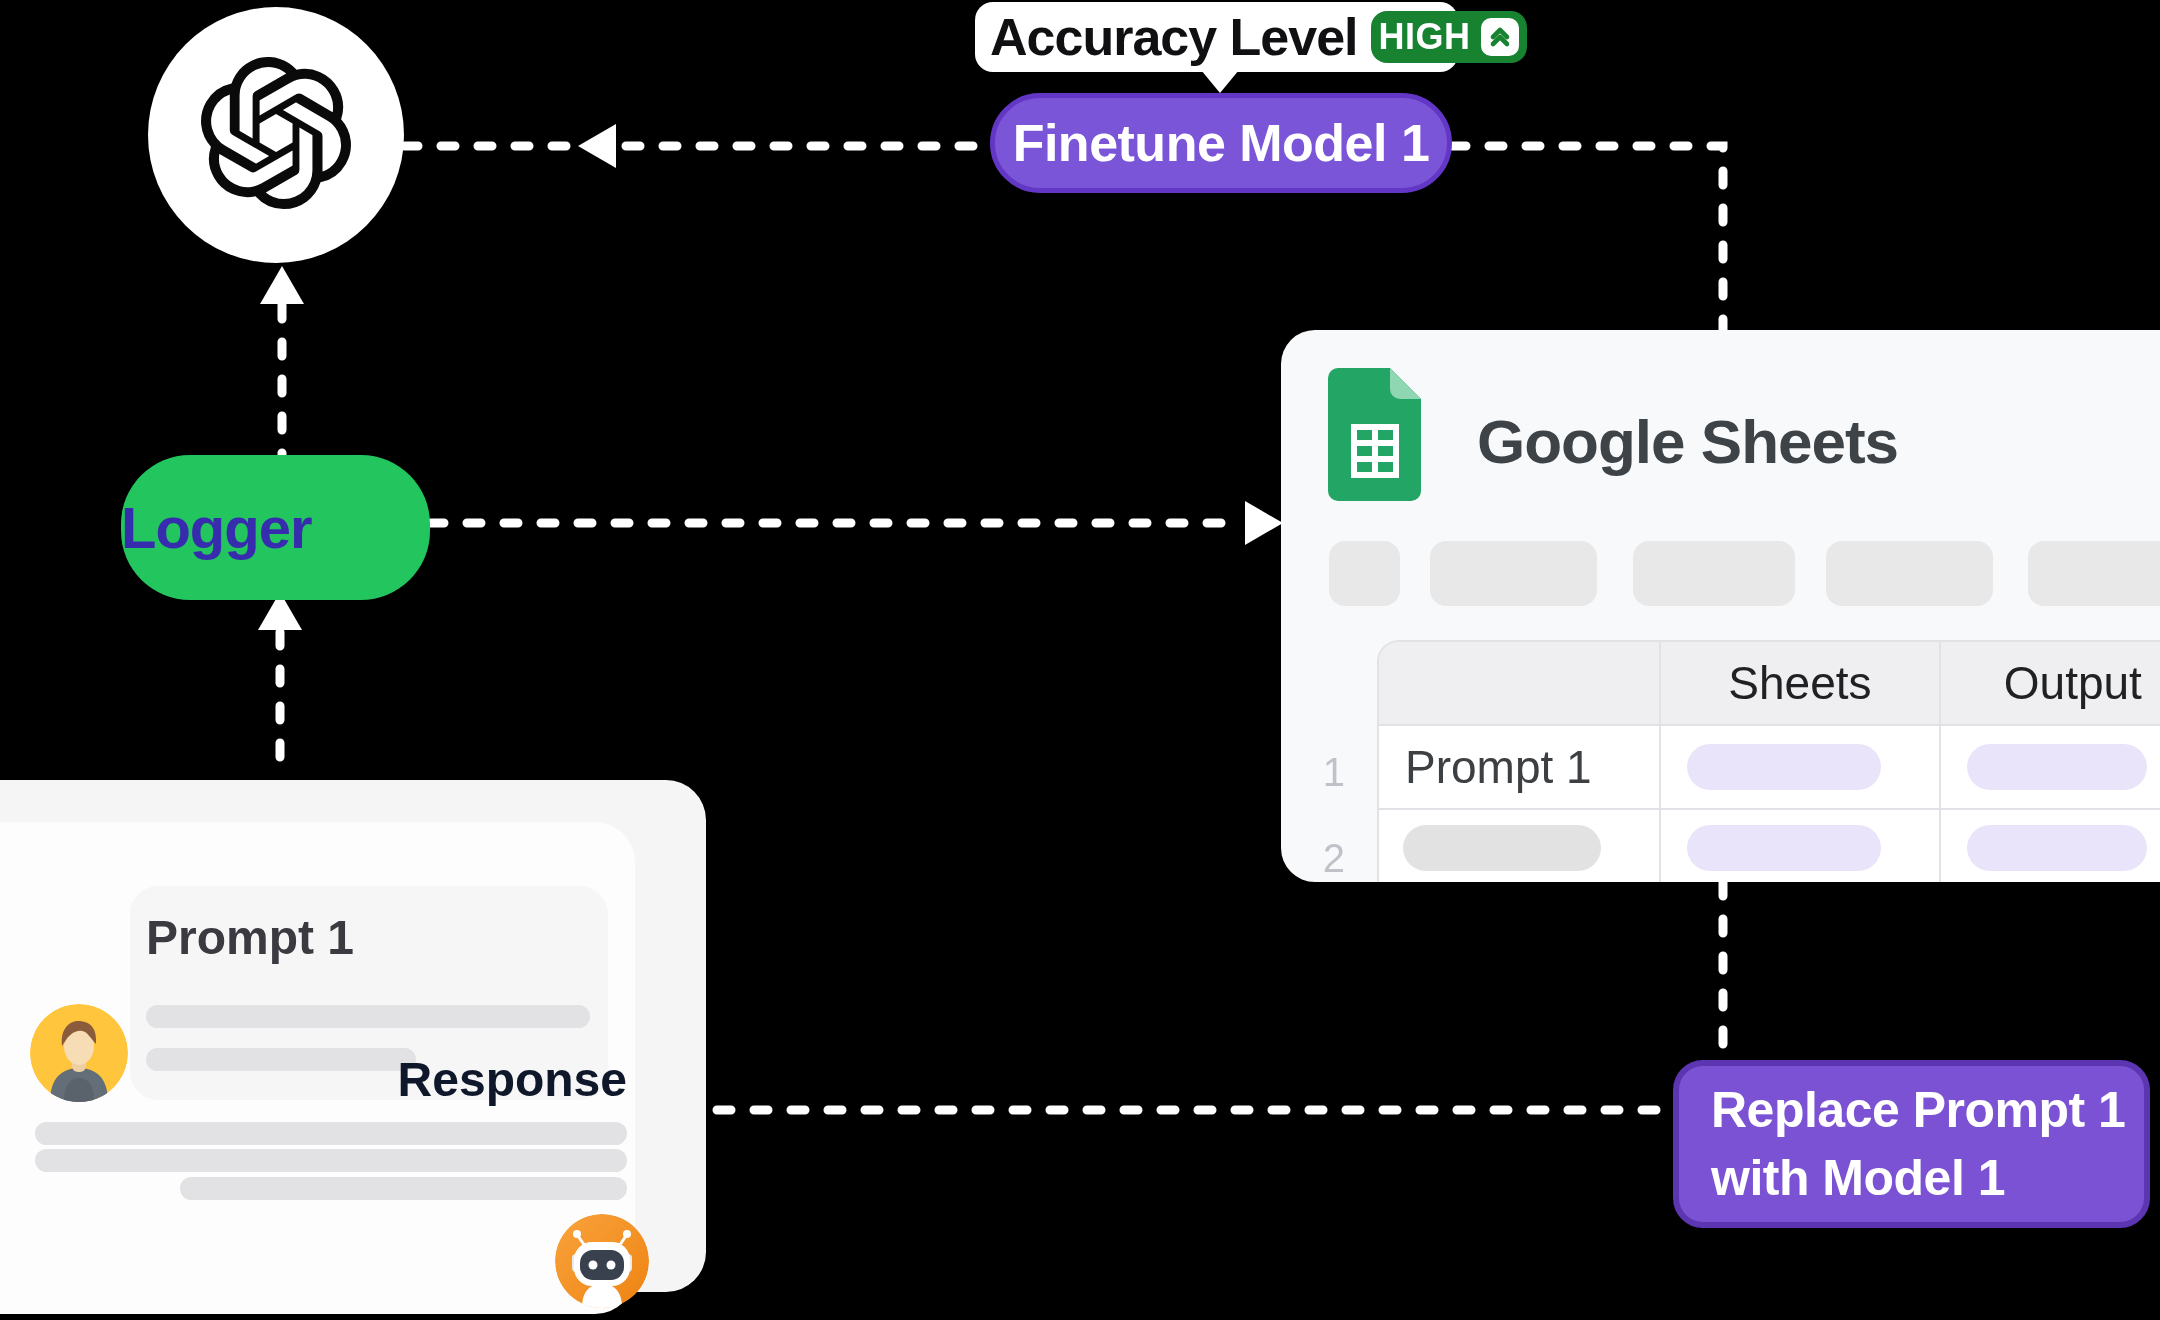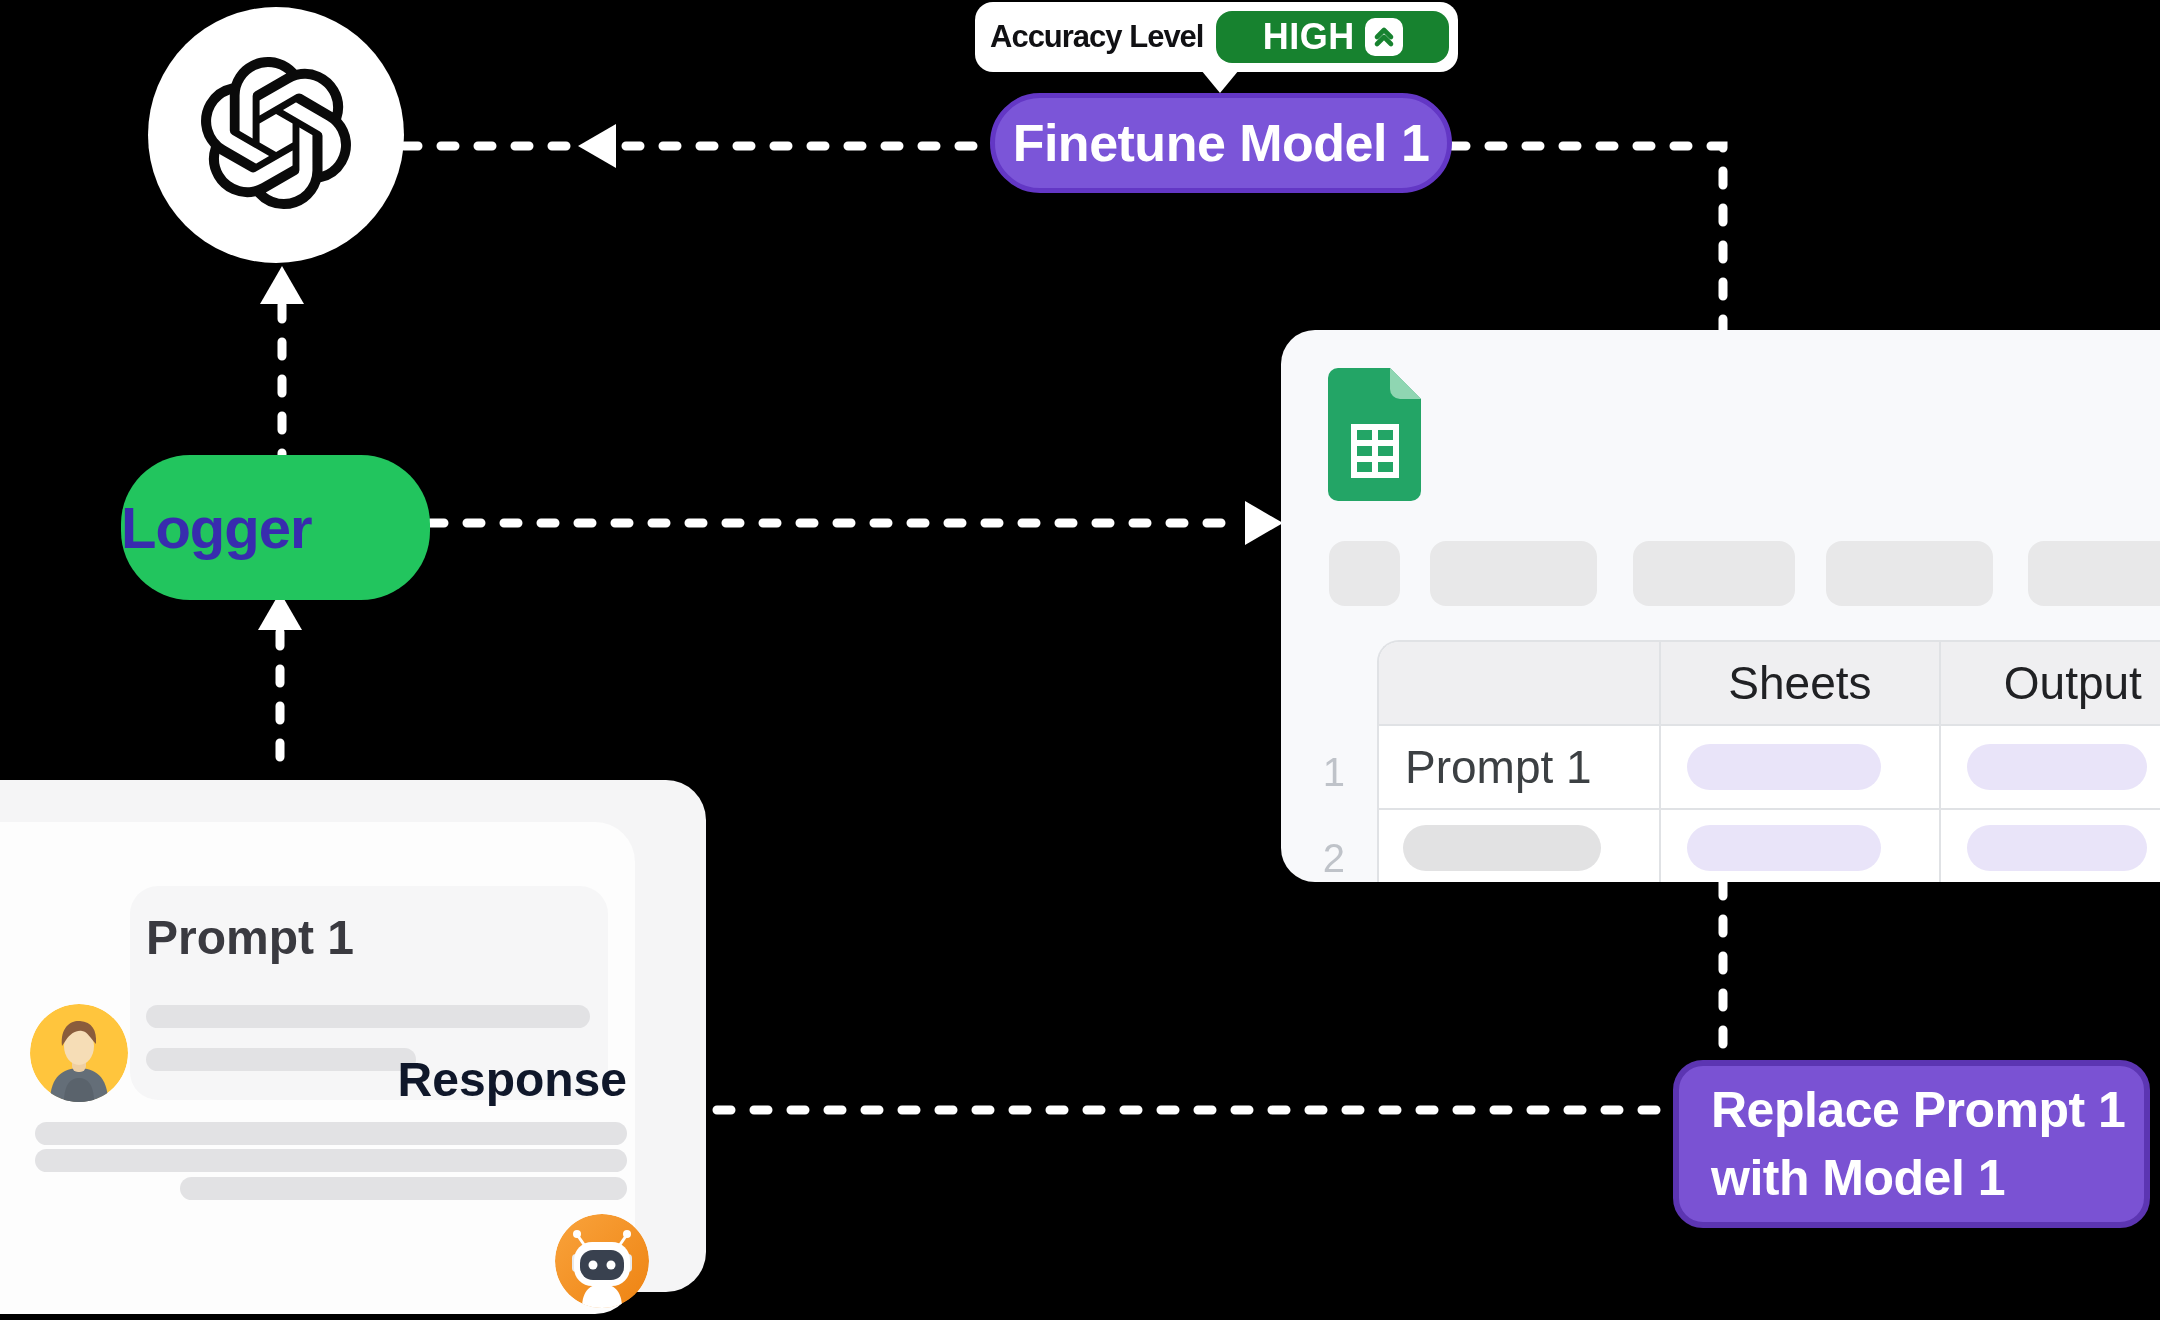--- a/index.html
+++ b/index.html
@@ -19,21 +19,21 @@
   .dash{stroke:#fff;stroke-width:9;fill:none;stroke-dasharray:14 23;stroke-linecap:round;}
   .ahead{fill:#fff;}
 
   
   .openai-circle{left:148px;top:7px;width:256px;height:256px;border-radius:50%;
     background:#fff;z-index:2;display:flex;align-items:center;justify-content:center;}
 
   
   .tooltip{left:975px;top:2px;width:483px;height:70px;background:#fff;border-radius:18px;
     z-index:3;display:flex;align-items:center;padding:0 9px 0 15px;gap:13px;}
-  .tooltip-label{font-size:31px;font-weight:bold;color:#101013;letter-spacing:-1px;white-space:nowrap;}
+  .tooltip-label{font-size:52px;font-weight:bold;color:#101013;letter-spacing:-1px;white-space:nowrap;}
   .tooltip-tail{left:1201px;top:70px;width:0;height:0;z-index:3;
     border-left:19px solid transparent;border-right:19px solid transparent;border-top:23px solid #fff;}
   .high-badge{height:52px;flex:1;background:var(--green);border-radius:16px;
     display:flex;align-items:center;justify-content:center;gap:10px;padding:0 8px;}
   .high-text{color:#fff;font-size:36px;font-weight:bold;letter-spacing:.5px;}
   .chev-box{width:38px;height:38px;border:5px solid #fff;border-radius:10px;background:#fff;
     display:flex;align-items:center;justify-content:center;}
   .chev-box svg{display:block;}
 
   
@@ -139,20 +139,21 @@
         <path d="M0 10 a10 10 0 0 1 10-10 H62 L93 31 V123 a10 10 0 0 1-10 10 H10 a10 10 0 0 1-10-10 Z" fill="#23A566"></path>
         <path d="M62 0 L93 31 H72 a10 10 0 0 1-10-10 Z" fill="#8FD6B2"></path>
         <g stroke="#fff" stroke-width="6" fill="none">
           <rect x="26" y="59" width="42" height="48"></rect>
           <line x1="47" y1="59" x2="47" y2="107"></line>
           <line x1="26" y1="75" x2="68" y2="75"></line>
           <line x1="26" y1="91" x2="68" y2="91"></line>
         </g>
       </svg>
     </span>
+    <span class="sheets-title">Google Sheets</span>
 
     <div class="chip" style="left:48px;width:71px;"></div>
     <div class="chip" style="left:149px;width:167px;"></div>
     <div class="chip" style="left:352px;width:162px;"></div>
     <div class="chip" style="left:545px;width:167px;"></div>
     <div class="chip" style="left:747px;width:200px;"></div>
 
     <div class="rownum" style="left:18px;top:420px;">1</div>
     <div class="rownum" style="left:18px;top:506px;">2</div>
 

